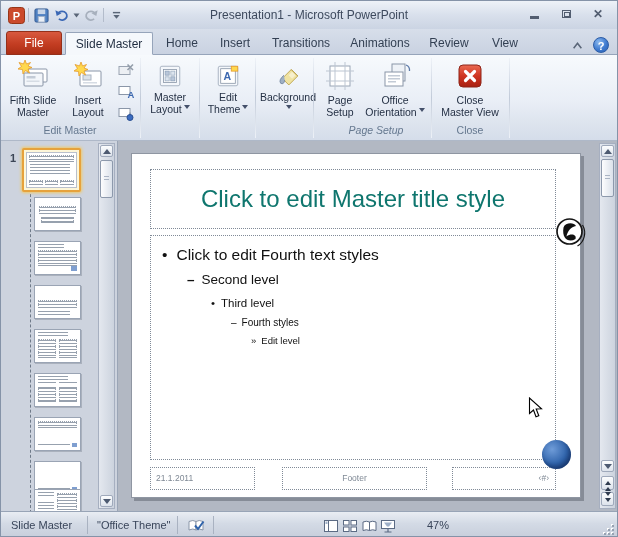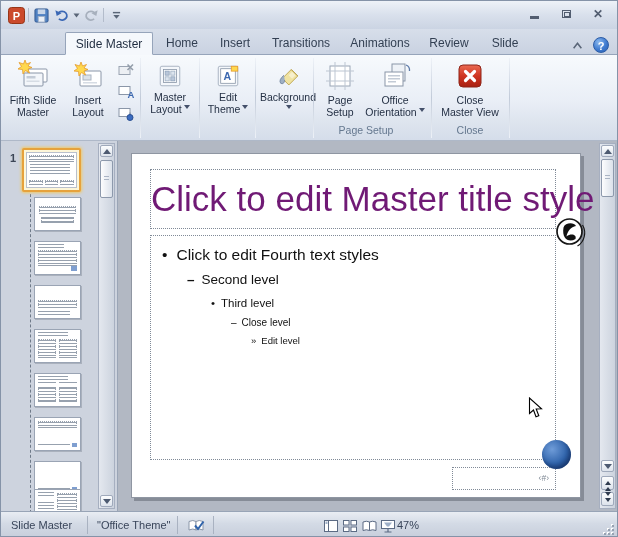--- a/index.html
+++ b/index.html
@@ -84,21 +84,21 @@
   .dbl { display:flex; flex-direction:column; align-items:center; gap:1px; }
   .dbl i { width:0; height:0; border:3.5px solid transparent; display:block; }
   .dbl .u { border-bottom:4px solid #2e3a4e; margin-bottom:-2px; }
   .dbl .d { border-top:4px solid #2e3a4e; margin-top:-2px; }
 
   
   #slide { position:absolute; left:130px; top:152px; width:450px; height:345px; background:#fff;
            border:1px solid #8f96a2; box-shadow:3px 3px 0 rgba(80,86,98,.45); }
   .ph { position:absolute; border:1px dotted #808a97; }
   #ph-title { left:18px; top:15px; width:406px; height:60px; text-align:center; }
-  #ph-title .t { font-size:35px; color:#701a75; line-height:58px; white-space:nowrap; }
+  #ph-title .t { font-size:24px; color:#0f766e; line-height:58px; white-space:nowrap; }
   #ph-body { left:18px; top:81px; width:406px; height:225px; }
   .lvl { position:absolute; display:flex; color:#111; white-space:nowrap; }
   .l1 { left:11px; top:10px;  font-size:15.5px; gap:9px; }
   .l2 { left:36px; top:36px;  font-size:13.5px; gap:7px; font-weight:bold;}
   .l2 span{font-weight:normal;} .l2 .blt{font-weight:bold;}
   .l3 { left:60px; top:61px;  font-size:11.5px; gap:6px; }
   .l4 { left:80px; top:81px;  font-size:10px;   gap:5px; }
   .l5 { left:100px;top:99px;  font-size:9.5px;  gap:5px; }
   .ftr { top:313px; height:23px; font-size:8.5px; color:#7e8894; line-height:21px; }
   #ph-date   { left:18px;  width:105px; padding-left:5px; }
@@ -160,39 +160,41 @@
           </svg>
       </div>
       <div class="qsep"></div>
       <div class="qbtn">
         <svg width="9" height="9" viewBox="0 0 10 10">
             <rect x="1" y="1" width="8" height="1.6" fill="#5a6678"></rect>
             <path d="M1.5 4.5 L8.5 4.5 L5 8.5 Z" fill="#5a6678"></path>
           </svg>
       </div>
     </div>
+    <div id="apptitle">Presentation1  -  Microsoft PowerPoint</div>
     <div class="winbtns">
       <div class="wbtn">
           <div class="minglyph"></div>
         </div>
       <div class="wbtn">
           <div class="restglyph"></div>
         </div>
       <div class="wbtn closeglyph">✕</div>
     </div>
   </div>
 
   <div id="tabrow">
+    <div class="tab" id="tab-file">File</div>
     <div class="tab" id="tab-active" style="left:64px; width:88px;">Slide Master</div>
     <div class="tab" style="left:156px; width:50px;">Home</div>
     <div class="tab" style="left:208px; width:52px;">Insert</div>
     <div class="tab" style="left:340px; width:78px;">Animations</div>
     <div class="tab" style="left:262px; width:76px;">Transitions</div>
     <div class="tab" style="left:420px; width:56px;">Review</div>
-    <div class="tab" style="left:478px; width:52px;">Slide</div>
+    <div class="tab" style="left:478px; width:52px;">View</div>
     <div class="ribbon-extras">
       <div>
         <svg width="11" height="9" viewBox="0 0 10 8">
             <path d="M1.5 6.5 L5 2 L8.5 6.5" fill="none" stroke="#5a6678" stroke-width="1.4"></path>
           </svg>
       </div>
       <div id="helpbtn">?</div>
     </div>
   </div>
 
@@ -238,20 +240,21 @@
         </svg>
     </div>
     <div class="smallbtn" style="top:48px;">
       <svg width="17" height="14" viewBox="0 0 17 14">
           <rect x="1" y="1.5" width="11" height="8" fill="#fff" stroke="#8a96a8"></rect>
           <path d="M12 5.5 L12 9" stroke="#6f7f96"></path>
           <circle cx="12" cy="10.5" r="3" fill="#3b6cc0" stroke="#2a4f92"></circle>
         </svg>
     </div>
 
+    <div class="grplabel" style="left:0; width:138px;">Edit Master</div>
     <div class="rsep" style="left:139px;"></div>
 
     <div class="bigbtn" style="left:142px; width:54px;">
       <div class="bicon" style="width:26px;height:26px;margin-top:4px;">
         <svg width="26" height="26" viewBox="0 0 32 32">
           <rect x="4" y="4" width="24" height="24" rx="2" fill="#f4f7fb" stroke="#9aa6b6"></rect>
           <rect x="8" y="8" width="16" height="16" fill="#fff" stroke="#8a96a8"></rect>
           <rect x="10" y="10" width="5" height="5" fill="#b9c6d9" stroke="#8fa3bb"></rect>
           <rect x="17" y="10" width="5" height="5" fill="#dce4ee" stroke="#9fb0c4"></rect>
           <rect x="10" y="17" width="5" height="5" fill="#dce4ee" stroke="#9fb0c4"></rect>
@@ -313,21 +316,21 @@
           <rect x="6" y="12" width="18" height="14" fill="#fff" stroke="#8a96a8"></rect>
           <rect x="9" y="15" width="12" height="1.5" fill="#c3cbd6"></rect>
           <rect x="9" y="18" width="12" height="1.5" fill="#c3cbd6"></rect>
           <rect x="9" y="21" width="8" height="1.5" fill="#c3cbd6"></rect>
         </svg>
       </div>
       <div class="bl">Office</div>
       <div class="bl"><span>Orientation</span><span class="arrow-dn"></span></div>
     </div>
 
-    <div class="grplabel" style="left:308px; width:114px;">Page Setup</div>
+    <div class="grplabel" style="left:318px; width:114px;font-style:italic;">Page Setup</div>
     <div class="rsep" style="left:430px;"></div>
 
     <div class="bigbtn" style="left:436px; width:66px;">
       <div class="bicon">
         <svg width="32" height="32" viewBox="0 0 32 32">
           <defs>
               <linearGradient id="redg" x1="0" y1="0" x2="0" y2="1">
             <stop offset="0" stop-color="#ea6a52"></stop>
                 <stop offset="0.5" stop-color="#cf3420"></stop>
                 <stop offset="1" stop-color="#a82112"></stop>
@@ -423,27 +426,29 @@
       <div class="lvl l2">
           <span class="blt">–</span>
           <span>Second level</span>
         </div>
       <div class="lvl l3">
           <span class="blt">•</span>
           <span>Third level</span>
         </div>
       <div class="lvl l4">
           <span class="blt">–</span>
-          <span>Close level</span>
+          <span>Fourth styles</span>
         </div>
       <div class="lvl l5">
           <span class="blt">»</span>
           <span>Edit level</span>
         </div>
     </div>
+    <div class="ph ftr" id="ph-date"><span>21.1.2011</span></div>
+    <div class="ph ftr" id="ph-footer"><span>Footer</span></div>
     <div class="ph ftr" id="ph-num"><span>‹#›</span></div>
   </div>
 
   <div id="pinwheel">
     <svg width="37" height="37" viewBox="0 0 37 37">
       <circle cx="17.5" cy="17.5" r="12.5" fill="#fff" stroke="#161616" stroke-width="1.7"></circle>
       <path d="M30.5 11 a15.5 15.5 0 0 1 -5 21" fill="none" stroke="#161616" stroke-width="1.1"></path>
       <path d="M11.5 13.5 C13 8.5 22 8 24 12 C19 13 15.5 17 14.5 22.5 C19 19 25 20.5 23.5 25 C17 29 9.5 25 11.5 13.5 Z" fill="#111"></path>
     </svg>
   </div>
@@ -512,21 +517,21 @@
         </svg>
     </div>
     <div class="viewbtn" style="left:378px;">
       <svg width="14" height="13" viewBox="0 0 14 13">
           <rect x="0.5" y="0.5" width="13" height="8" fill="#fff" stroke="#5c6b84"></rect>
           <path d="M7 9 L7 12 M3.5 12 L10.5 12" stroke="#5c6b84" stroke-width="1.2"></path>
           <path d="M3 2.5 L11 2.5 L8 6.5 L6 6.5 Z" fill="#9fb0c8"></path>
         </svg>
     </div>
 
-    <div class="sitem" style="left:396px;">47%</div>
+    <div class="sitem" style="left:426px;">47%</div>
 
     <div id="grip">
       <i style="right:0; bottom:0;"></i>
         <i style="right:4px; bottom:0;"></i>
         <i style="right:8px; bottom:0;"></i>
       <i style="right:0; bottom:4px;"></i>
         <i style="right:4px; bottom:4px;"></i>
       <i style="right:0; bottom:8px;"></i>
     </div>
   </div>

